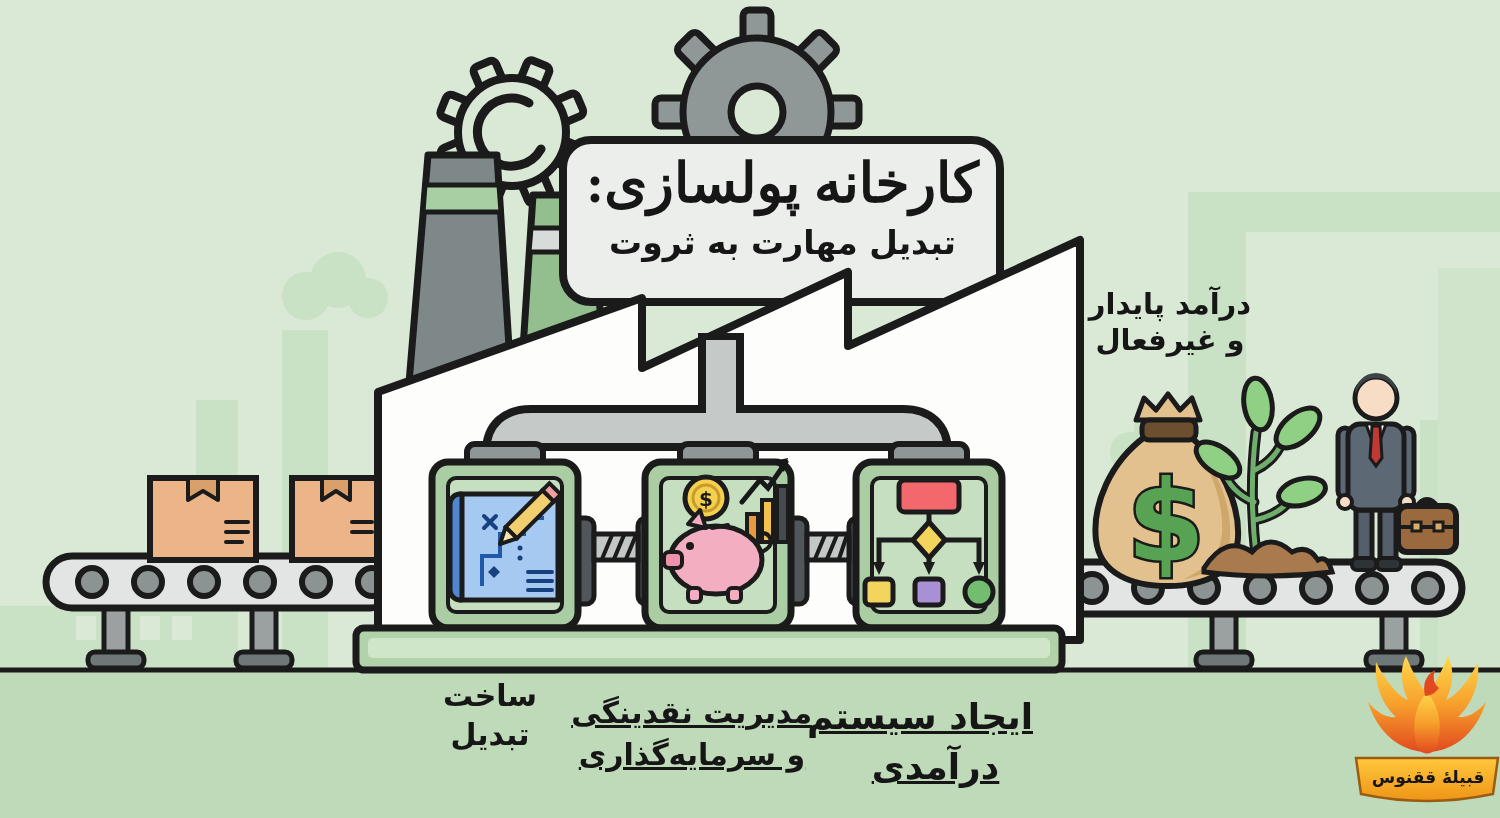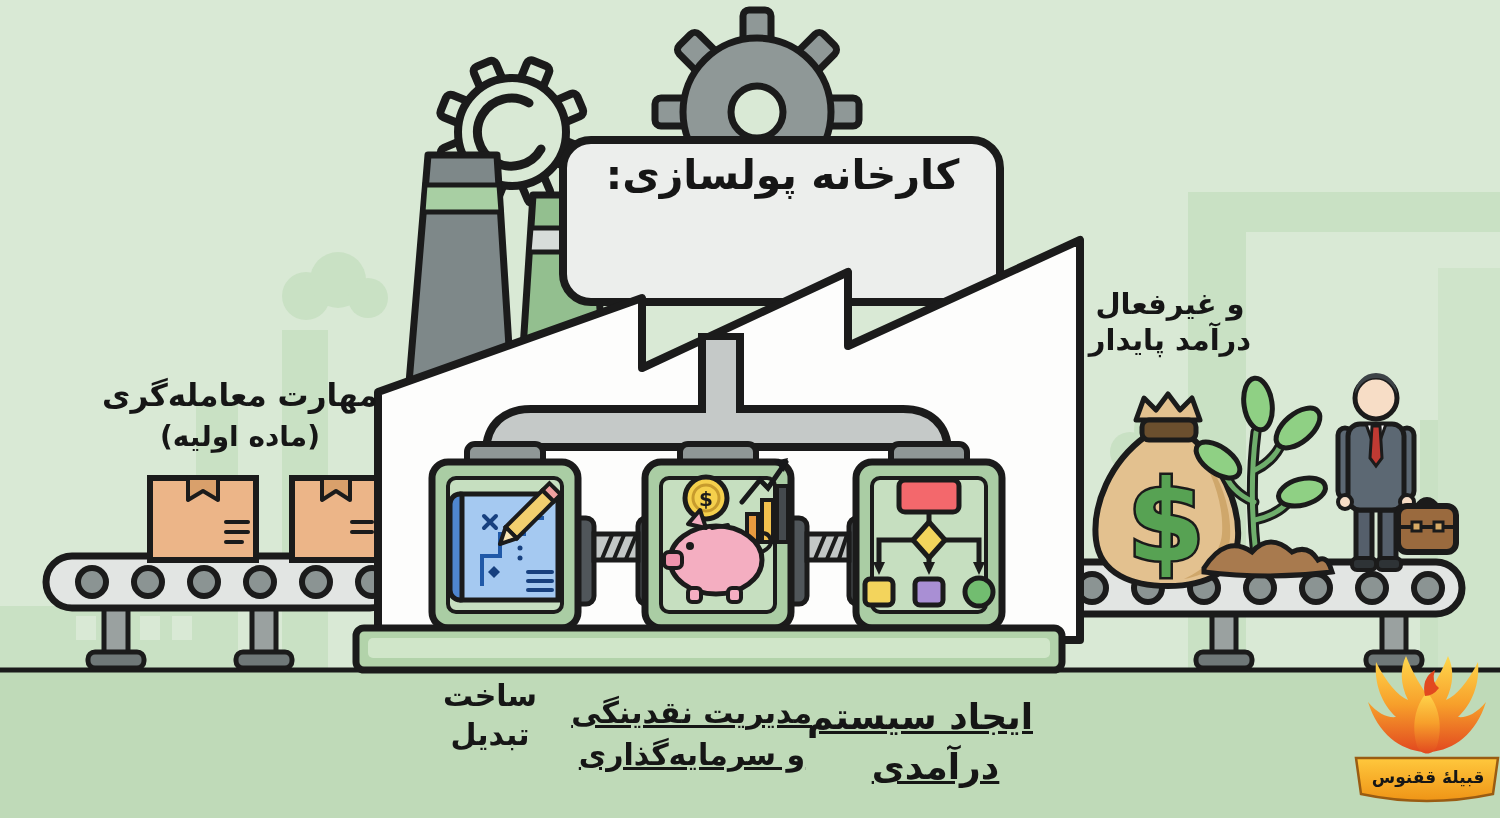--- a/index.html
+++ b/index.html
@@ -316,30 +316,27 @@
     <g>
       <path id="lw" d="M70,98 C46,96 24,80 14,48 C24,60 34,64 42,63 C28,50 20,30 22,8 C32,28 44,42 54,46 C46,30 46,14 52,2 C60,22 68,34 74,42 L74,98 Z" fill="url(#fire)"></path>
       <use href="#lw" transform="scale(-1,1) translate(-146,0)"></use>
       <path d="M73,38 C61,52 57,72 63,92 C67,102 79,102 83,92 C89,72 85,52 73,38 Z" fill="url(#fire)"></path>
       <path d="M71,42 q-4,-18 10,-26 q-4,12 4,18 q-6,8 -14,8" fill="#e2491f"></path>
     </g>
     <path d="M2,104 L144,104 L139,140 Q73,154 7,140 Z" fill="url(#gold)" stroke="#9a5c12" stroke-width="2.5"></path>
   </g>
 </svg>
 
-<div class="lbl" style="left:565px;top:150px;width:435px;font-size:41px;">کارخانه پولسازی:</div>
-
-<div class="lbl" style="left:70px;top:376px;width:340px;font-size:31px;">
-  <div>مهارت معامله‌گری</div>
-  <div style="font-size:28px;margin-top:4px;">(ماده اولیه)</div>
-</div>
+<div class="lbl" style="left:565px;top:150px;width:435px;font-size:55px;font-family:Liberation Serif, serif;">کارخانه پولسازی:</div>
+<div class="lbl" style="left:565px;top:222px;width:435px;font-size:33px;">تبدیل مهارت به ثروت</div>
+
 
 <div class="lbl" style="left:1066px;top:286px;width:208px;font-size:29px;">
+  <div>درآمد پایدار</div>
   <div>و غیرفعال</div>
-  <div>درآمد پایدار</div>
 </div>
 
 
 <div class="lbl" style="left:400px;top:676px;width:180px;font-size:30px;line-height:1.3;">
   <div>ساخت</div>
   <div>تبدیل</div>
 </div>
 
 <div class="lbl" style="left:572px;top:692px;width:240px;font-size:30px;line-height:1.4;text-decoration:underline;">
   <div>مدیریت نقدینگی</div>

